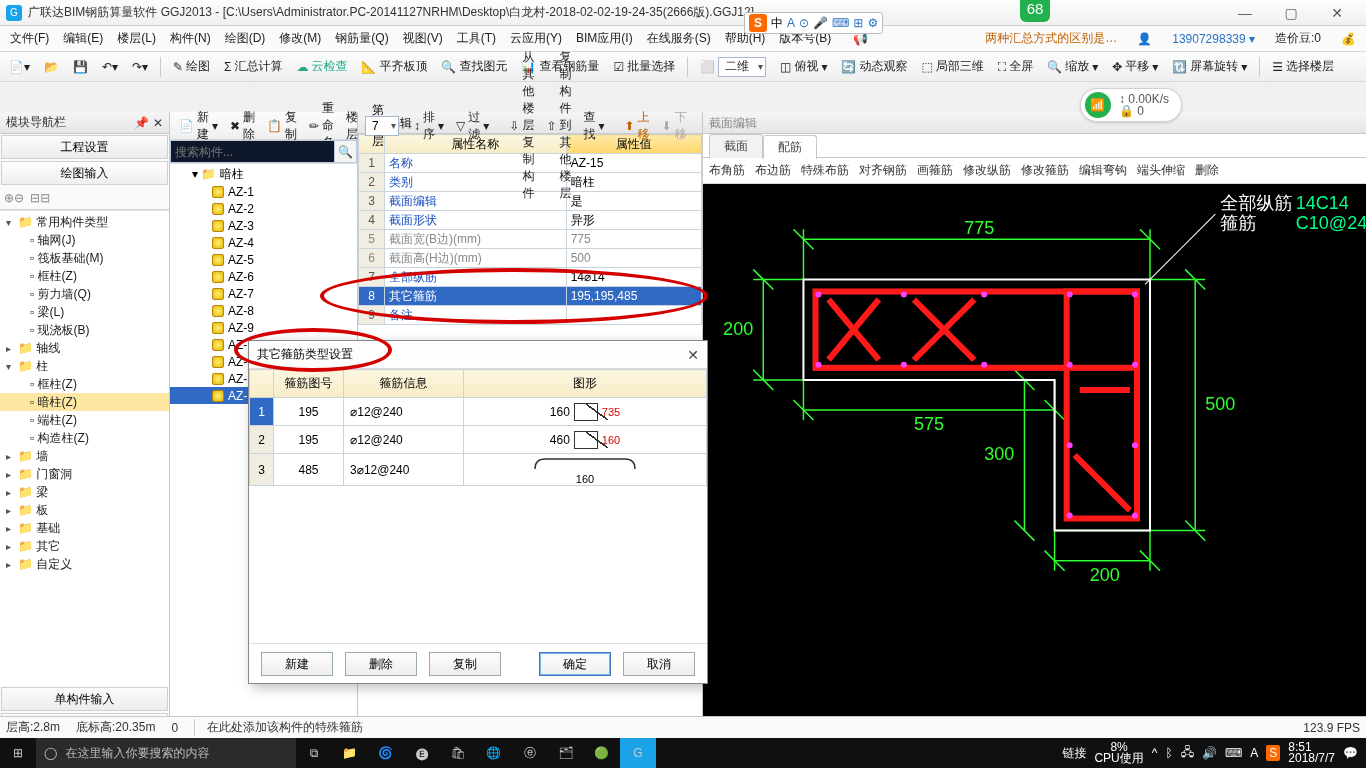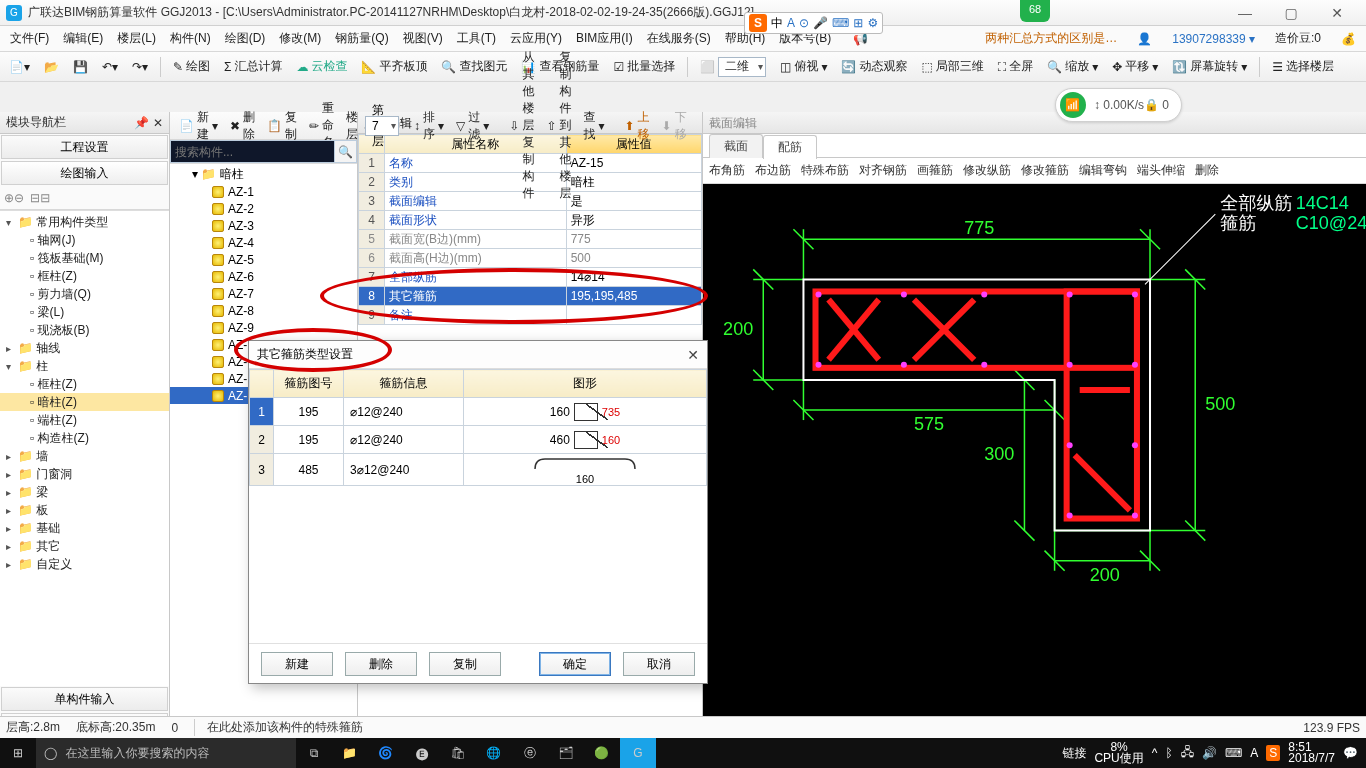--- a/index.html
+++ b/index.html
@@ -97,21 +97,21 @@
 .taskbar { position:absolute; bottom:0; left:0; right:0; height:30px; background:#101010; display:flex; align-items:center; color:#fff; font-size:11px;}
 .taskbar .tbtn { width:36px; height:30px; display:flex; align-items:center; justify-content:center; color:#ccc;}
 .taskbar .search { flex:0 0 260px; height:30px; background:#2b2b2b; display:flex; align-items:center; padding:0 8px; color:#bbb; gap:8px;}
 .taskbar .tray { margin-left:auto; display:flex; align-items:center; gap:8px; padding-right:8px; font-size:11px;}
 
 
 .netpill { position:absolute; right:184px; top:88px; height:34px; background:#fff; border:1px solid #d0d0d0; border-radius:17px; display:flex; align-items:center; padding:0 12px 0 4px; gap:8px; box-shadow:0 1px 3px rgba(0,0,0,0.15); z-index:40;}
 .netpill .wifi { width:26px; height:26px; border-radius:50%; background:#22b14c; display:flex; align-items:center; justify-content:center; color:#fff;}
 
 
-.gbadge { position:absolute; left:1020px; top:0; width:30px; height:22px; background:#22b14c; border-radius:0 0 6px 6px; color:#fff; text-align:center; font-size:11px; line-height:18px; z-index:45;}
+.gbadge { position:absolute; left:1020px; top:0; width:30px; height:22px; background:#22b14c; border-radius:0 0 6px 6px; color:#fff; text-align:center; font-size:15px; line-height:18px; z-index:45;}
 
 
 .ime { position:absolute; left:744px; top:12px; height:22px; background:#fff; border:1px solid #bbb; border-radius:3px; display:flex; align-items:center; padding:0 4px; gap:4px; z-index:46;}
 .ime .logo { width:18px; height:18px; background:#ff6a00; border-radius:3px; color:#fff; text-align:center; line-height:18px; font-weight:bold;}
 
 
 .canvas-wrap svg { position:absolute; inset:0; }
 .canvas-label { fill:#fff; font-size:18px; }
 .canvas-label.cyan { fill:#00ff88; }
 .canvas-label.green { fill:#30ff30; }
@@ -192,21 +192,21 @@
   <span class="tb-btn">⛶ <span>全屏</span></span>
   <span class="tb-btn">🔍 <span>缩放</span> ▾</span>
   <span class="tb-btn">✥ <span>平移</span> ▾</span>
   <span class="tb-btn">🔃 <span>屏幕旋转</span> ▾</span>
   <span class="tb-sep"></span>
   <span class="tb-btn">☰ <span>选择楼层</span></span>
 </div>
 
 <div class="netpill">
   <span class="wifi">📶</span>
-  <div style="display:flex;flex-direction:row;line-height:12px;font-size:10px;color:#555">
+  <div style="display:flex;flex-direction:column;line-height:12px;font-size:10px;color:#555">
     <span>↕ <span>0.00K/s</span></span>
     <span>🔒 <span>0</span></span>
   </div>
 </div>
 
 <div class="main">
 
   <div class="leftnav">
     <div class="hdr">
       <span>模块导航栏</span>

